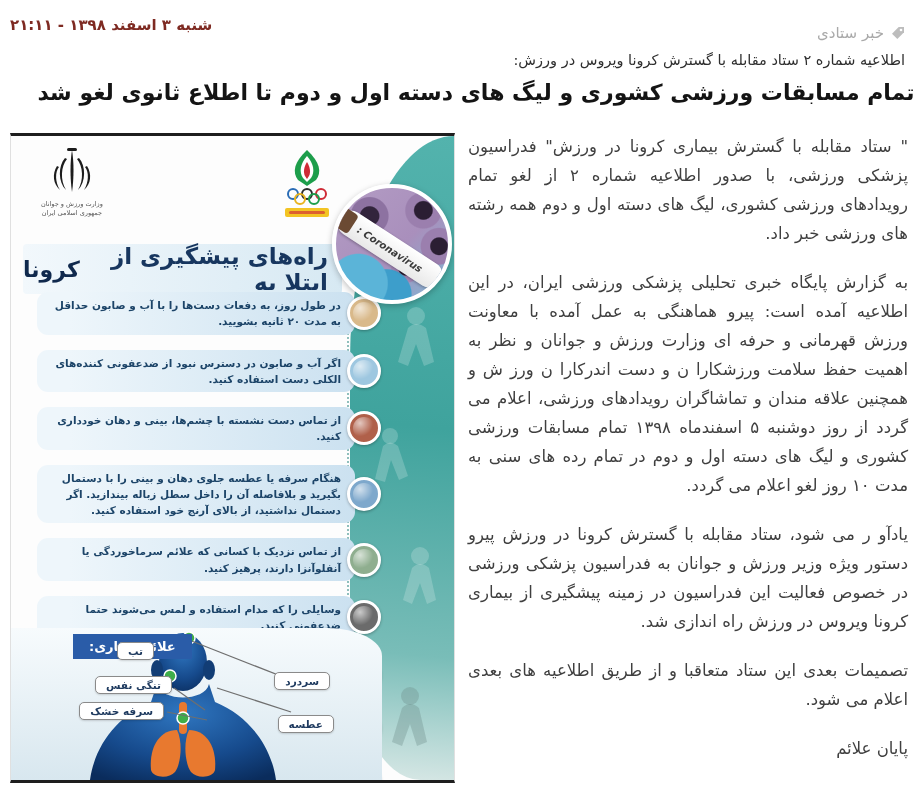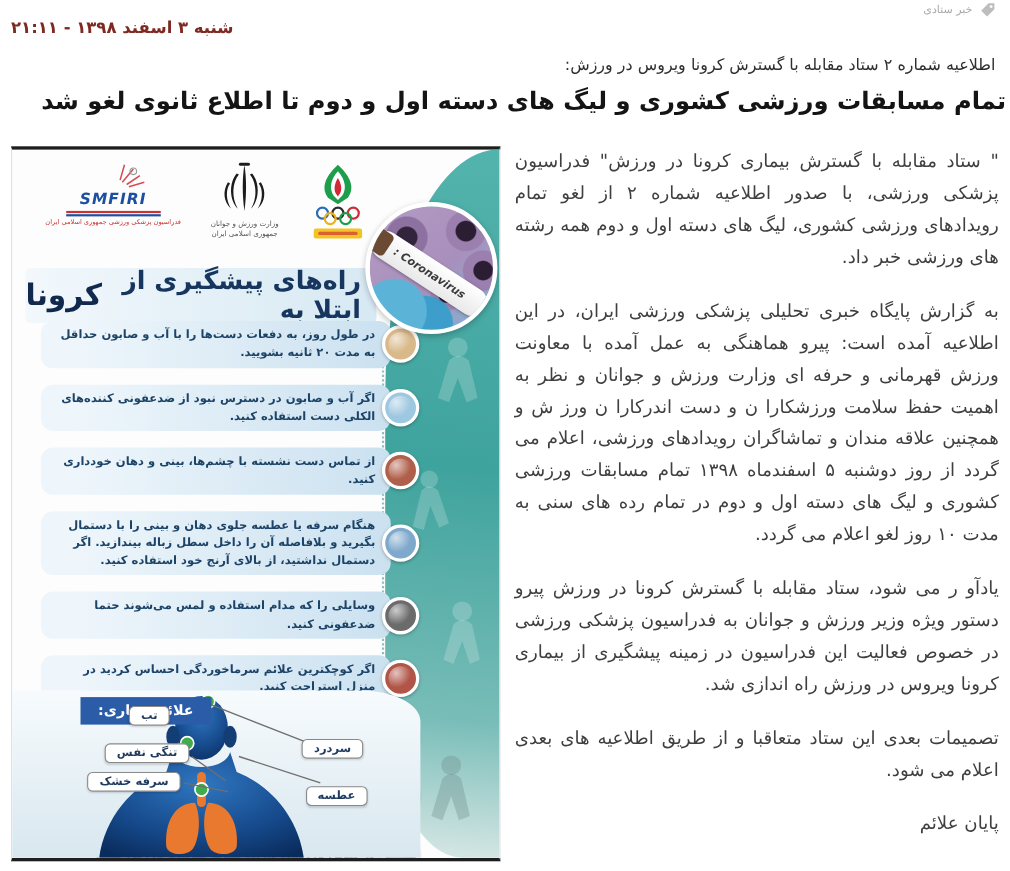--- a/index.html
+++ b/index.html
@@ -3,21 +3,21 @@
 <meta charset="utf-8">
 <style>
   * { margin:0; padding:0; box-sizing:border-box; }
   html,body { background:#fff; }
   .page {
     position:relative; width:918px; height:792px; margin:0 auto;
     background:#fff; overflow:hidden;
     font-family:"DejaVu Sans", sans-serif; direction:rtl;
   }
   
-  .tag-row { position:absolute; top:1px; right:12px; display:flex; align-items:center; gap:6px; color:var(--tag-gray); font-size:10px;justify-content:center; }
+  .tag-row { position:absolute; top:24px; right:12px; display:flex; align-items:center; gap:6px; color:var(--tag-gray); font-size:15px;justify-content:center; }
   .tag-row svg { display:block; }
   .date { position:absolute; top:16px; left:10px; font-size:15px; font-weight:bold; color:var(--date-red); direction:rtl; }
   
   .kicker { position:absolute; top:52px; right:13px; font-size:14.5px; color:#2e2e2e; }
   .headline { position:absolute; top:80px; left:0; right:0; text-align:center; font-size:22px; font-weight:bold; color:#141414;padding-left:34px; }
   
   .article { position:absolute; top:132px; left:468px; width:440px; font-size:16.5px; line-height:29px; color:var(--body-text); text-align:justify; }
   .article p { margin-bottom:20px; }
   .article .end-note { text-align:right; margin-bottom:0; }
   
@@ -39,21 +39,21 @@
   .smfiri-bars .b1 { height:2px; background:#c33; margin-top:2px; }
   .smfiri-bars .b2 { height:2px; background:#1c4fa0; margin-top:1px; }
   .smfiri-caption { font-size:6px; color:#c33; margin-top:2px; white-space:nowrap; }
   .title-strip {
     position:absolute; top:108px; right:112px; left:12px; height:50px;
     background:linear-gradient(to left, #d7e9f3, #f2f8fc);
     border-radius:4px; display:flex; align-items:center; justify-content:flex-start;
     padding-right:14px;
   }
   .title-strip .t1 { font-size:23px; font-weight:bold; color:var(--title-navy); }
-  .title-strip .t2 { font-size:27px; font-weight:800; color:#10294d; margin-right:8px; }
+  .title-strip .t2 { font-size:22px; font-weight:800; color:#10294d; margin-right:8px; }
   .corona-circle {
     position:absolute; top:48px; right:2px; width:120px; height:120px; border-radius:50%;
     border:4px solid #fff; box-shadow:0 2px 6px rgba(0,0,0,.25); z-index:5; overflow:hidden;
     background:
       radial-gradient(circle at 20% 85%, #5bb4d8 0 22%, transparent 23%),
       radial-gradient(circle at 45% 95%, #3d9ecb 0 20%, transparent 21%),
       radial-gradient(circle at 78% 20%, #2b1e33 0 7%, #9b7fae 8% 14%, transparent 15%),
       radial-gradient(circle at 92% 52%, #2b1e33 0 7%, #9b7fae 8% 15%, transparent 16%),
       radial-gradient(circle at 62% 72%, #2b1e33 0 6%, #a286b5 7% 13%, transparent 14%),
       radial-gradient(circle at 30% 25%, #32243c 0 8%, #8d72a1 9% 16%, transparent 17%),
@@ -175,34 +175,20 @@
             <path d="M30 10 C37 18 37 34 29 42 C35 32 34 18 28 11 Z"></path>
             <path d="M8 18 C3 26 4 36 11 42 C6 34 6 24 10 19 Z"></path>
             <path d="M38 18 C43 26 42 36 35 42 C40 34 40 24 36 19 Z"></path>
             <rect x="18" y="0" width="10" height="3" rx="1.5"></rect>
           </g>
         </svg>
         <div class="logo-caption">وزارت ورزش و جوانان</div>
         <div class="logo-caption">جمهوری اسلامی ایران</div>
       </div>
 
-      <div class="logo">
-        <svg width="60" height="26" viewBox="0 0 60 26">
-          <g stroke="#cf2b36" stroke-width="1.4" fill="none" opacity=".85">
-            <path d="M38 18 L48 6 M42 20 L54 12 M36 16 L40 2 M44 22 L58 18"></path>
-          </g>
-          <circle cx="48" cy="8" r="3" fill="none" stroke="#999" stroke-width="1"></circle>
-        </svg>
-        <div class="smfiri-text">SMFIRI</div>
-        <div class="smfiri-bars">
-            <div class="b1"></div>
-            <div class="b2"></div>
-          </div>
-        <div class="smfiri-caption">فدراسیون پزشکی ورزشی جمهوری اسلامی ایران</div>
-      </div>
     </div>
 
     <div class="title-strip">
       <span class="t1">راه‌های پیشگیری از ابتلا به</span>
       <span class="t2">کرونا</span>
     </div>
 
     <div class="corona-circle">
       <div class="tube">
         <div class="tube-cap"></div>
@@ -220,20 +206,24 @@
         <div class="tip-icon" style="background-color: rgb(158, 199, 224);"></div>
         <div class="tip-strip">اگر آب و صابون در دسترس نبود از ضدعفونی کننده‌های الکلی دست استفاده کنید.</div>
       </div>
       <div class="tip-row">
         <div class="tip-icon" style="background-color: rgb(176, 96, 74);"></div>
         <div class="tip-strip">از تماس دست نشسته با چشم‌ها، بینی و دهان خودداری کنید.</div>
       </div>
       <div class="tip-row">
         <div class="tip-icon" style="background-color: rgb(126, 168, 204);"></div>
         <div class="tip-strip">هنگام سرفه یا عطسه جلوی دهان و بینی را با دستمال بگیرید و بلافاصله آن را داخل سطل زباله بیندازید. اگر دستمال نداشتید، از بالای آرنج خود استفاده کنید.</div>
+      </div>
+      <div class="tip-row">
+        <div class="tip-icon" style="background-color: rgb(143, 174, 143);"></div>
+        <div class="tip-strip">از تماس نزدیک با کسانی که علائم سرماخوردگی یا آنفلوآنزا دارند، پرهیز کنید.</div>
       </div>
       <div class="tip-row">
         <div class="tip-icon" style="background-color: rgb(107, 107, 107);"></div>
         <div class="tip-strip">وسایلی را که مدام استفاده و لمس می‌شوند حتما ضدعفونی کنید.</div>
       </div>
       <div class="tip-row">
         <div class="tip-icon" style="background-color: rgb(176, 85, 72);"></div>
         <div class="tip-strip">اگر کوچکترین علائم سرماخوردگی احساس کردید در منزل استراحت کنید.</div>
       </div>
       <div class="tip-row">

